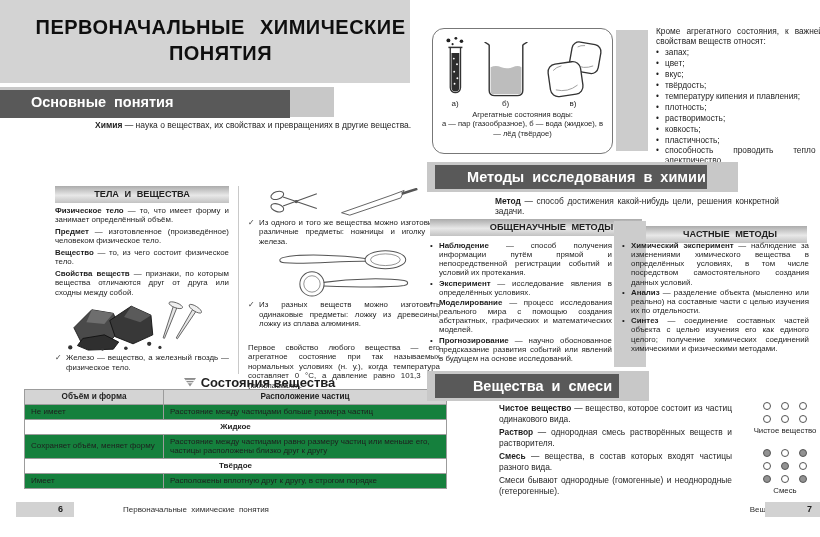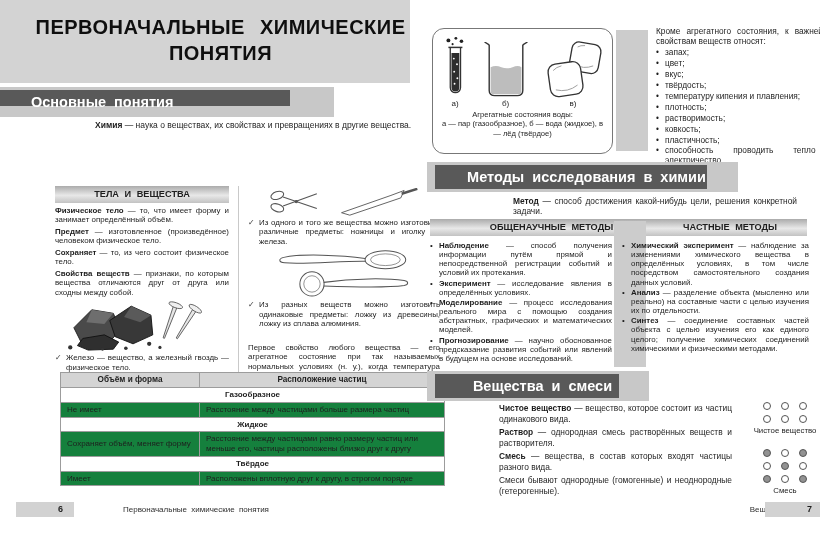--- a/index.html
+++ b/index.html
@@ -14,21 +14,21 @@
   .title-banner{left:0;top:0;width:410px;height:83px;background:#d3d3d3;
     text-align:center;padding-top:14px;box-sizing:border-box;}
   .title-line{font-size:20px;font-weight:700;line-height:26px;color:#0f0f0f;
     word-spacing:9px;letter-spacing:.5px;}
 
   
   .hdr-shadow{background:#c8c8c8;}
   .hdr-bar{background:#595959;color:#fff;font-weight:700;font-size:14.5px;
     line-height:24px;word-spacing:4px;box-sizing:border-box;}
   .h1s{left:0;top:87px;width:303px;height:30px;}
-  .h1b{left:0;top:90px;width:290px;height:16px;}
+  .h1b{left:0;top:90px;width:290px;height:28px;}
   .h2s{left:427px;top:162px;width:280px;height:30px;}
   .h2b{left:435px;top:165px;width:272px;height:24px;text-align:center;}
   .h3s{left:427px;top:371px;width:191px;height:30px;}
   .h3b{left:435px;top:374px;width:184px;height:24px;text-align:center;}
 
   
   .jp{text-align:justify;margin:0;}
   .term{font-weight:700;}
   .intro{left:64px;top:120px;width:345px;font-size:8.5px;line-height:1.18;}
   .intro p{margin:0 0 4px 0;}
@@ -43,22 +43,22 @@
     background:linear-gradient(180deg,#ababab,#e8e8e8 55%,#c2c2c2);
     word-spacing:3px;margin-bottom:3px;}
   .note{display:flex;margin-top:2px;}
   .check{width:11px;flex:none;color:#3c3c3c;}
   .note .nt{flex:1;text-align:justify;}
   .illus{display:block;margin:2px auto 2px auto;}
 
   
   .tbl-caption{left:36px;top:375px;width:385px;display:flex;justify-content:center;
     align-items:center;gap:5px;font-weight:700;font-size:13px;}
-  table.states{left:24px;top:372px;width:385px;border-collapse:collapse;
-    font-size:8px;line-height:1.22;table-layout:fixed;margin-left:36px;}
+  table.states{left:24px;top:389px;width:423px;border-collapse:collapse;
+    font-size:8px;line-height:1.22;table-layout:fixed;}
   .states th,.states td{border:1px solid #9c9c9c;padding:2px 6px;}
   .states th{background:#d4d4d4;text-align:center;font-size:8.2px;}
   .states .c1{width:126px;}
   tr.staterow td{font-weight:700;text-align:center;background:#ffffff;}
   tr.datarow td{background:#15803d;}
 
   
   .pgnum{background:#d2d2d2;text-align:center;font-weight:700;font-size:9px;line-height:15px;}
   .pg6{left:16px;top:502px;width:27px;height:15px;}
   .pg7{left:765px;top:502px;width:27px;height:15px;}
@@ -80,23 +80,23 @@
   .vdiv2{left:614px;top:221px;height:146px;}
 
   
   .props{left:625px;top:27px;width:184px;font-size:8.3px;line-height:1.2;}
   .props .jp{margin-bottom:1px;}
   ul.plist,ul.mlist{list-style:none;margin:1px 0 0 0;padding:0;}
   .plist li,.mlist li{display:flex;margin-bottom:1px;}
   .b{width:9px;flex:none;}
   .li-t{flex:1;text-align:justify;}
 
-  .methoddef{left:482px;top:196px;width:284px;font-size:8.4px;line-height:1.2;}
+  .methoddef{left:464px;top:196px;width:284px;font-size:8.4px;line-height:1.2;}
   .subhdr-gen{left:430px;top:219px;width:181px;}
-  .subhdr-part{left:622px;top:219px;width:154px;}
+  .subhdr-part{left:622px;top:226px;width:154px;}
   .mlist-gen{left:430px;top:240px;width:182px;}
   .mlist-part{left:622px;top:240px;width:187px;}
   ul.mlist{font-size:7.9px;line-height:1.16;}
 
   
   .subs{left:468px;top:403px;width:233px;font-size:8.4px;line-height:1.25;}
   .subs p{margin:0 0 3px 0;}
   .diagrams{left:706px;top:399px;width:96px;text-align:center;}
   .diag + .diag{margin-top:11px;}
   .dot-row{line-height:0;text-align:center;}
@@ -122,21 +122,21 @@
   <p class="jp"><span class="term">Химия</span><span> — наука о веществах, их свойствах и превращениях в другие вещества.</span></p>
 </div>
 
 <div class="abs cols-left">
   <div class="colA">
     <div class="subhdr">
       <span>ТЕЛА И ВЕЩЕСТВА</span>
     </div>
     <p class="jp def"><span class="term">Физическое тело</span><span> — то, что имеет форму и занимает определённый объём.</span></p>
     <p class="jp def"><span class="term">Предмет</span><span> — изготовленное (произведённое) человеком физическое тело.</span></p>
-    <p class="jp def"><span class="term">Сохраняет</span><span> — то, из чего состоит физическое тело.</span></p>
+    <p class="jp def"><span class="term">Вещество</span><span> — то, из чего состоит физическое тело.</span></p>
     <p class="jp def"><span class="term">Свойства веществ</span><span> — признаки, по которым вещества отличаются друг от друга или сходны между собой.</span></p>
 
     <svg class="illus" width="172" height="52" viewBox="0 0 176 58">
       <g transform="translate(126,6) rotate(20)">
         <polygon points="-2.2,2 2.2,2 0.8,40 -0.8,40" fill="#e6e6e6" stroke="#555" stroke-width="0.9"></polygon>
         <ellipse cx="0" cy="1" rx="8" ry="2.8" fill="#efefef" stroke="#555" stroke-width="0.9"></ellipse>
       </g>
       <g transform="translate(148,10) rotate(32)">
         <polygon points="-2.2,2 2.2,2 0.8,40 -0.8,40" fill="#e6e6e6" stroke="#555" stroke-width="0.9"></polygon>
         <ellipse cx="0" cy="1" rx="8" ry="2.8" fill="#efefef" stroke="#555" stroke-width="0.9"></ellipse>
@@ -209,23 +209,20 @@
 </div>
 
 <table class="abs states">
   <thead>
     <tr>
       <th class="c1">Объём и форма</th>
       <th>Расположение частиц</th>
     </tr>
   </thead>
   <tbody>
-    <tr class="staterow">
-        <td colspan="2">Газообразное</td>
-      </tr>
     <tr class="datarow">
       <td>Не имеет</td>
       <td>Расстояние между частицами больше размера частиц</td>
     </tr>
     <tr class="staterow">
         <td colspan="2">Жидкое</td>
       </tr>
     <tr class="datarow">
       <td>Сохраняет объём, меняет форму</td>
       <td>Расстояние между частицами равно размеру частиц или меньше его, частицы расположены близко друг к другу</td>

